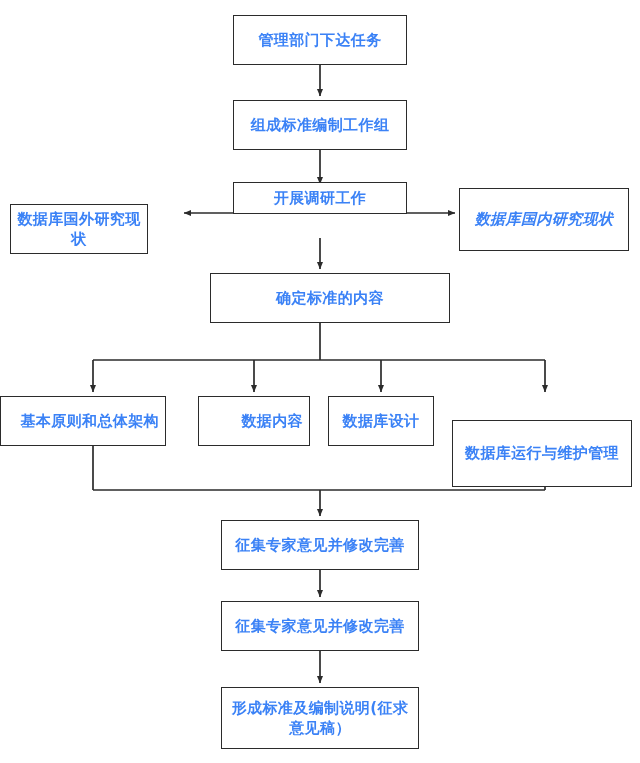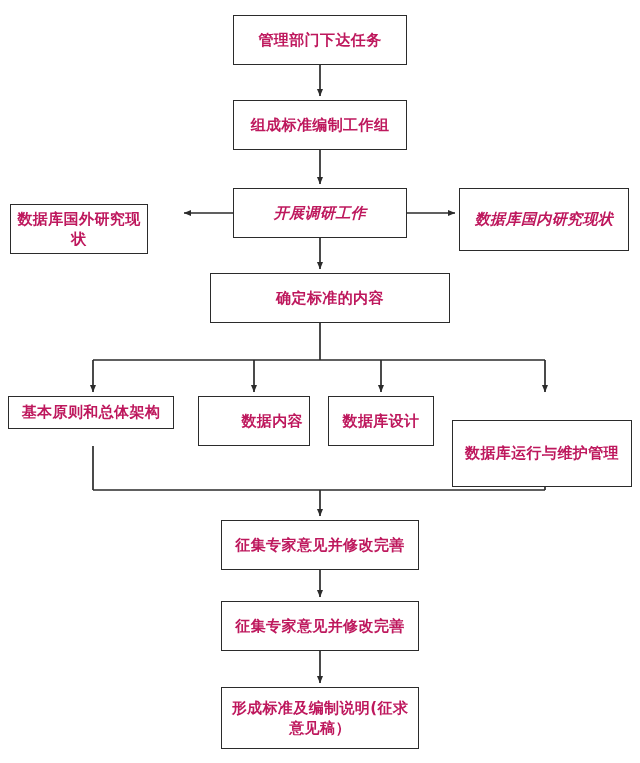--- a/index.html
+++ b/index.html
@@ -24,21 +24,21 @@
   }
   .node-box {
     position: absolute;
     box-sizing: border-box;
     border: 1.6px solid #2b2b2b;
     background: #ffffff;
     display: flex;
     align-items: center;
     justify-content: center;
     text-align: center;
-    color: #be185d;
+    color: #3b82f6;
     font-size: 15px;
     font-weight: 700;
     letter-spacing: 0.4px;
     line-height: 1.35;
     z-index: 2;
   }
   .node-box .node-label {
     display: block;
     padding: 0 6px;
     white-space: pre-line;
@@ -89,37 +89,37 @@
   </svg>
 
   <div class="node-box" style="left:233px; top:15px; width:174px; height:50px;">
     <span class="node-label">管理部门下达任务</span>
   </div>
 
   <div class="node-box" style="left:233px; top:100px; width:174px; height:50px;align-items:center;">
     <span class="node-label">组成标准编制工作组</span>
   </div>
 
-  <div class="node-box" style="left:233px; top:188px; width:174px; height:50px;font-style:italic;">
+  <div class="node-box" style="left:233px; top:182px; width:174px; height:32px;">
     <span class="node-label">开展调研工作</span>
   </div>
 
   <div class="node-box" style="left:10px; top:204px; width:138px; height:50px;align-items:center;">
     <span class="node-label">数据库国外研究现状</span>
   </div>
 
   <div class="node-box" style="left:459px; top:188px; width:170px; height:63px;font-style:italic;">
     <span class="node-label">数据库国内研究现状</span>
   </div>
 
   <div class="node-box" style="left:210px; top:273px; width:240px; height:50px;">
     <span class="node-label">确定标准的内容</span>
   </div>
 
-  <div class="node-box" style="left:8px; top:396px; width:166px; height:33px;">
+  <div class="node-box" style="left:0; top:396px; width:166px; height:50px;justify-content:flex-end;">
     <span class="node-label">基本原则和总体架构</span>
   </div>
 
   <div class="node-box" style="left:198px; top:396px; width:112px; height:50px;justify-content:flex-end;">
     <span class="node-label">数据内容</span>
   </div>
 
   <div class="node-box" style="left:328px; top:396px; width:106px; height:50px;">
     <span class="node-label">数据库设计</span>
   </div>

